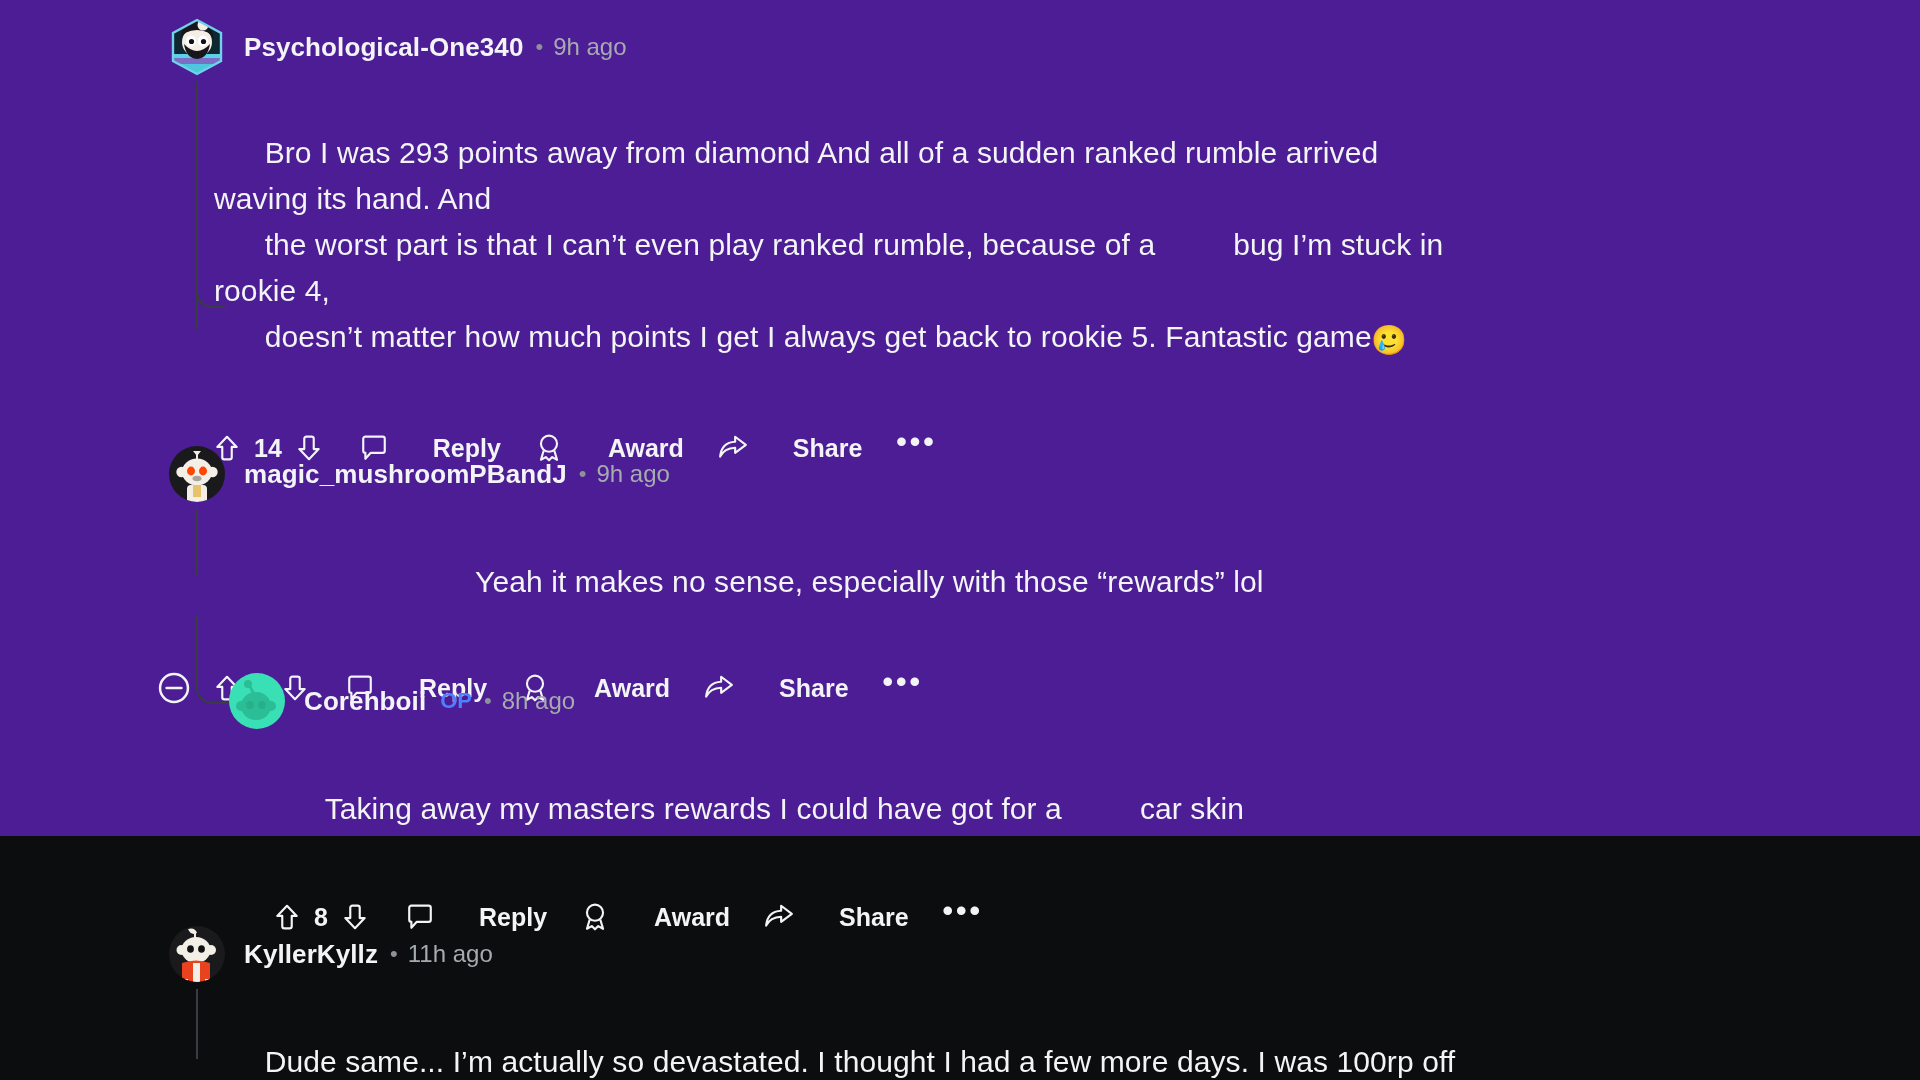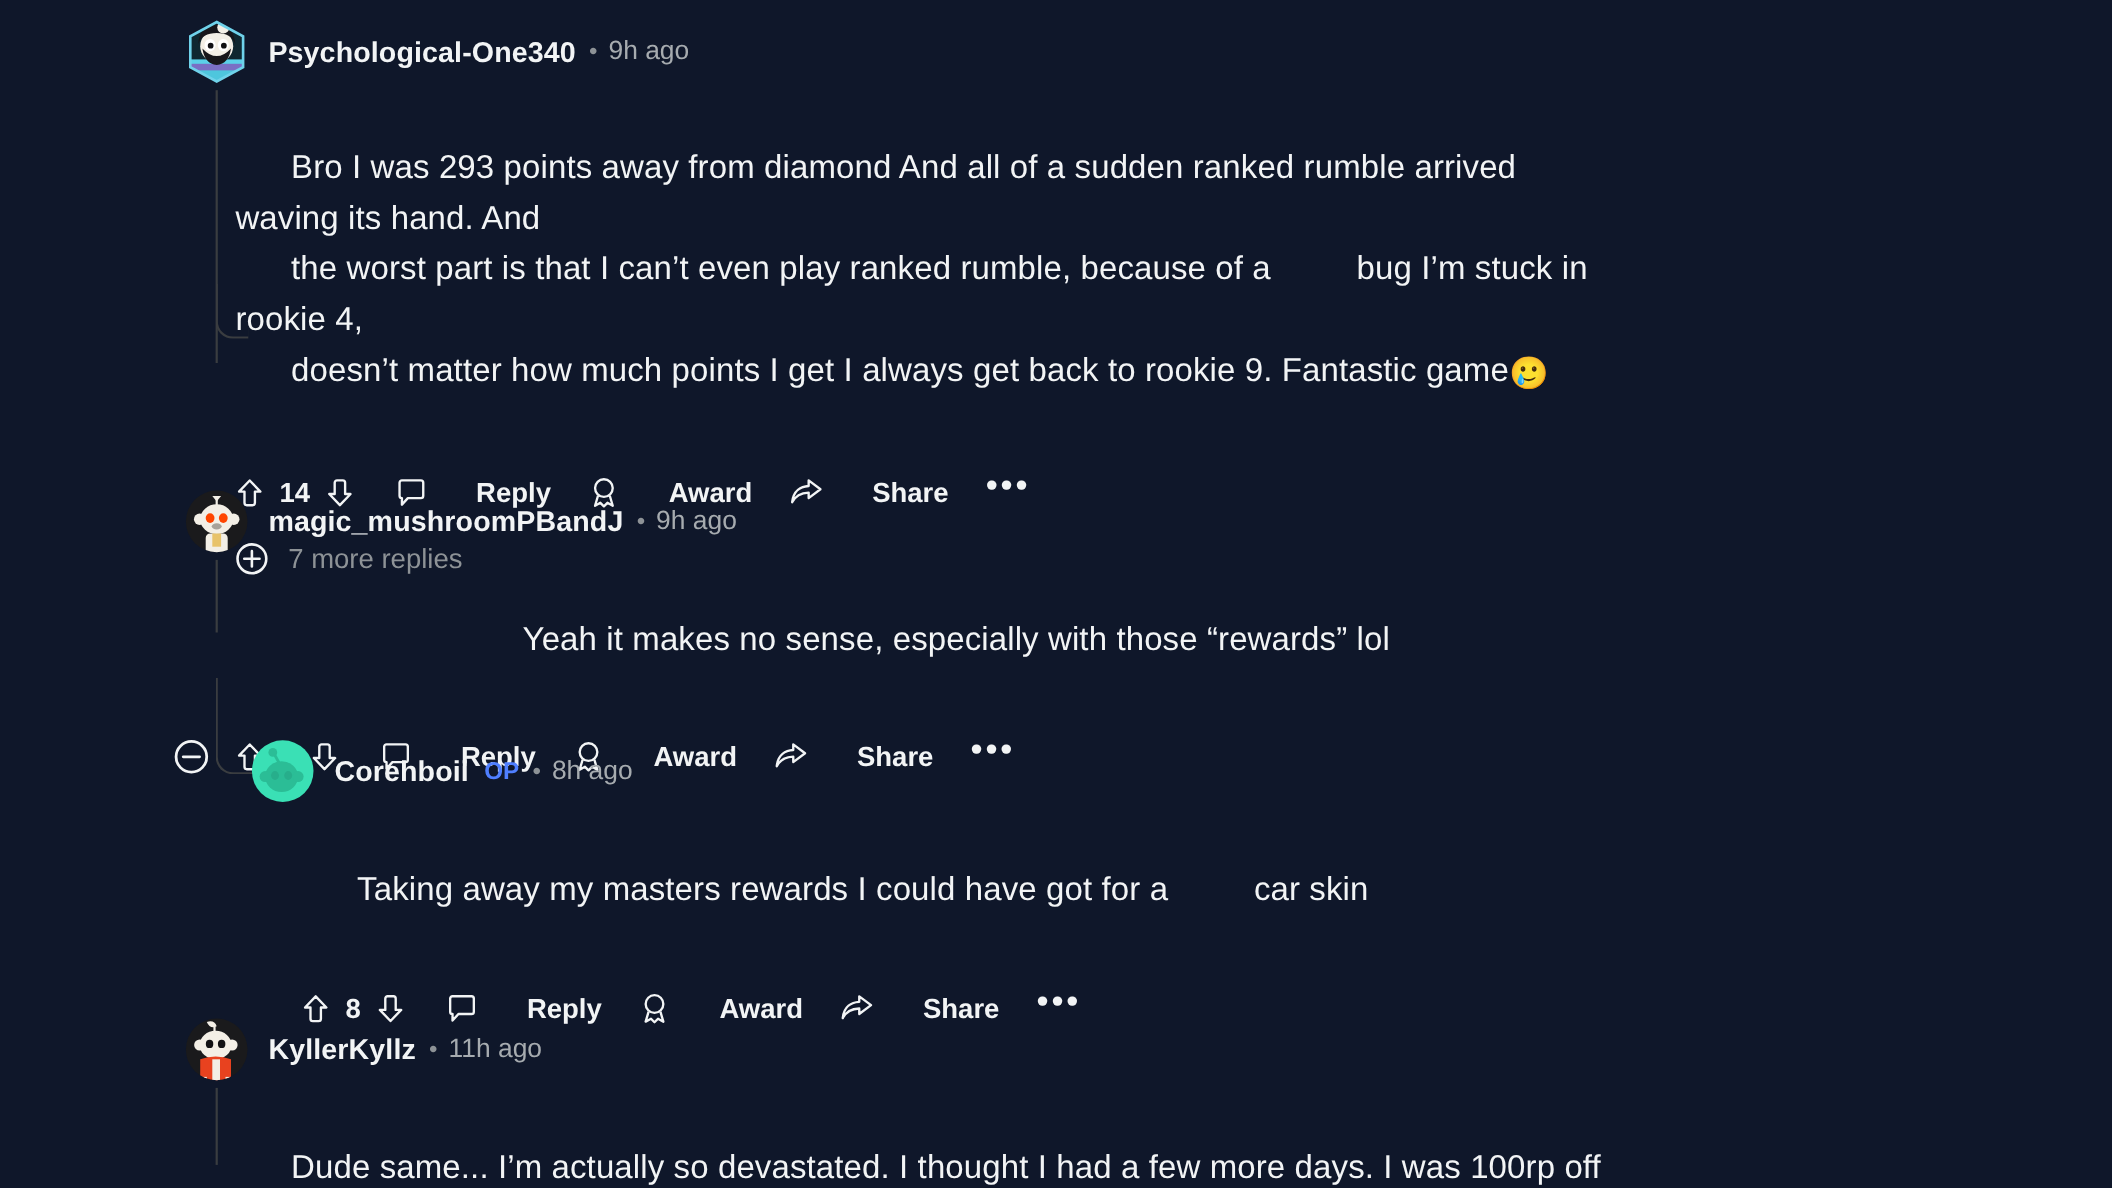--- a/index.html
+++ b/index.html
@@ -12,22 +12,22 @@
     height: 1080px;
     overflow: hidden;
     font-family: "Liberation Sans", sans-serif;
     color: #e6e8e9;
     -webkit-font-smoothing: antialiased;
   }
 
   #page {
     position: relative;
     width: 1920px;
-    height: 1080px;
-    background: #0f172a;
+    height: 836px;
+    background: #4c1d95;
   }
 
   
   .comment {
     position: absolute;
   }
   .chead {
     display: flex;
     align-items: center;
     height: 58px;
@@ -191,21 +191,21 @@
       <span class="uname">Psychological-One340</span>
       <span class="dot">•</span>
       <span class="ts">9h ago</span>
     </div>
 
     <div class="threadline" style="left:28px; top:64px; height:248px;"></div>
 
     <div class="cbody" style="margin-left:46px; margin-top:8px; width:1260px;">
       <span>Bro I was 293 points away from diamond And all of a sudden ranked rumble arrived waving its hand. And</span>
       <span>the worst part is that I can’t even play ranked rumble, because of a</span><span class="redact"></span><span>bug I’m stuck in rookie 4,</span>
-      <span>doesn’t matter how much points I get I always get back to rookie 9. Fantastic game</span><span class="emoji">🥲</span>
+      <span>doesn’t matter how much points I get I always get back to rookie 5. Fantastic game</span><span class="emoji">🥲</span>
     </div>
 
     <div class="actions" style="margin-left:46px; margin-top:16px;">
       <div class="votes">
         <span class="iconbtn">
           <svg width="26" height="28" viewBox="0 0 24 26">
             <path d="M12 2.6 L21 12 h-4.6 v9.5 a2 2 0 0 1 -2 2 h-4.8 a2 2 0 0 1 -2 -2 V12 H3 Z" fill="none" stroke="#f2f4f5" stroke-width="2" stroke-linejoin="round"></path>
           </svg>
         </span>
         <span class="score">14</span>
@@ -237,29 +237,20 @@
         </svg>
         <span class="lbl">Share</span>
       </div>
 
       <div class="act" style="margin-right:0;">
         <span class="ellipsis">•••</span>
       </div>
     </div>
 
     <div class="curve" style="left:28px; top:240px; width:28px; height:48px;"></div>
-    <div class="more-row" style="margin-left:46px; margin-top:22px;">
-      <span class="iconbtn">
-        <svg width="30" height="30" viewBox="0 0 28 28">
-          <circle cx="14" cy="14" r="12.2" fill="none" stroke="#f2f4f5" stroke-width="2.2"></circle>
-          <path d="M14 7.5 V20.5 M7.5 14 H20.5" stroke="#f2f4f5" stroke-width="2.2" stroke-linecap="round"></path>
-        </svg>
-      </span>
-      <span class="more-lbl">7 more replies</span>
-    </div>
   </div>
 
   <div class="comment" style="left:168px; top:445px;">
 
     <div class="chead">
       <div class="avatar-wrap">
         <svg class="av-svg" width="58" height="58" viewBox="0 0 58 58">
           <defs>
             <clipPath id="circclip2">
                 <circle cx="29" cy="29" r="28"></circle>

